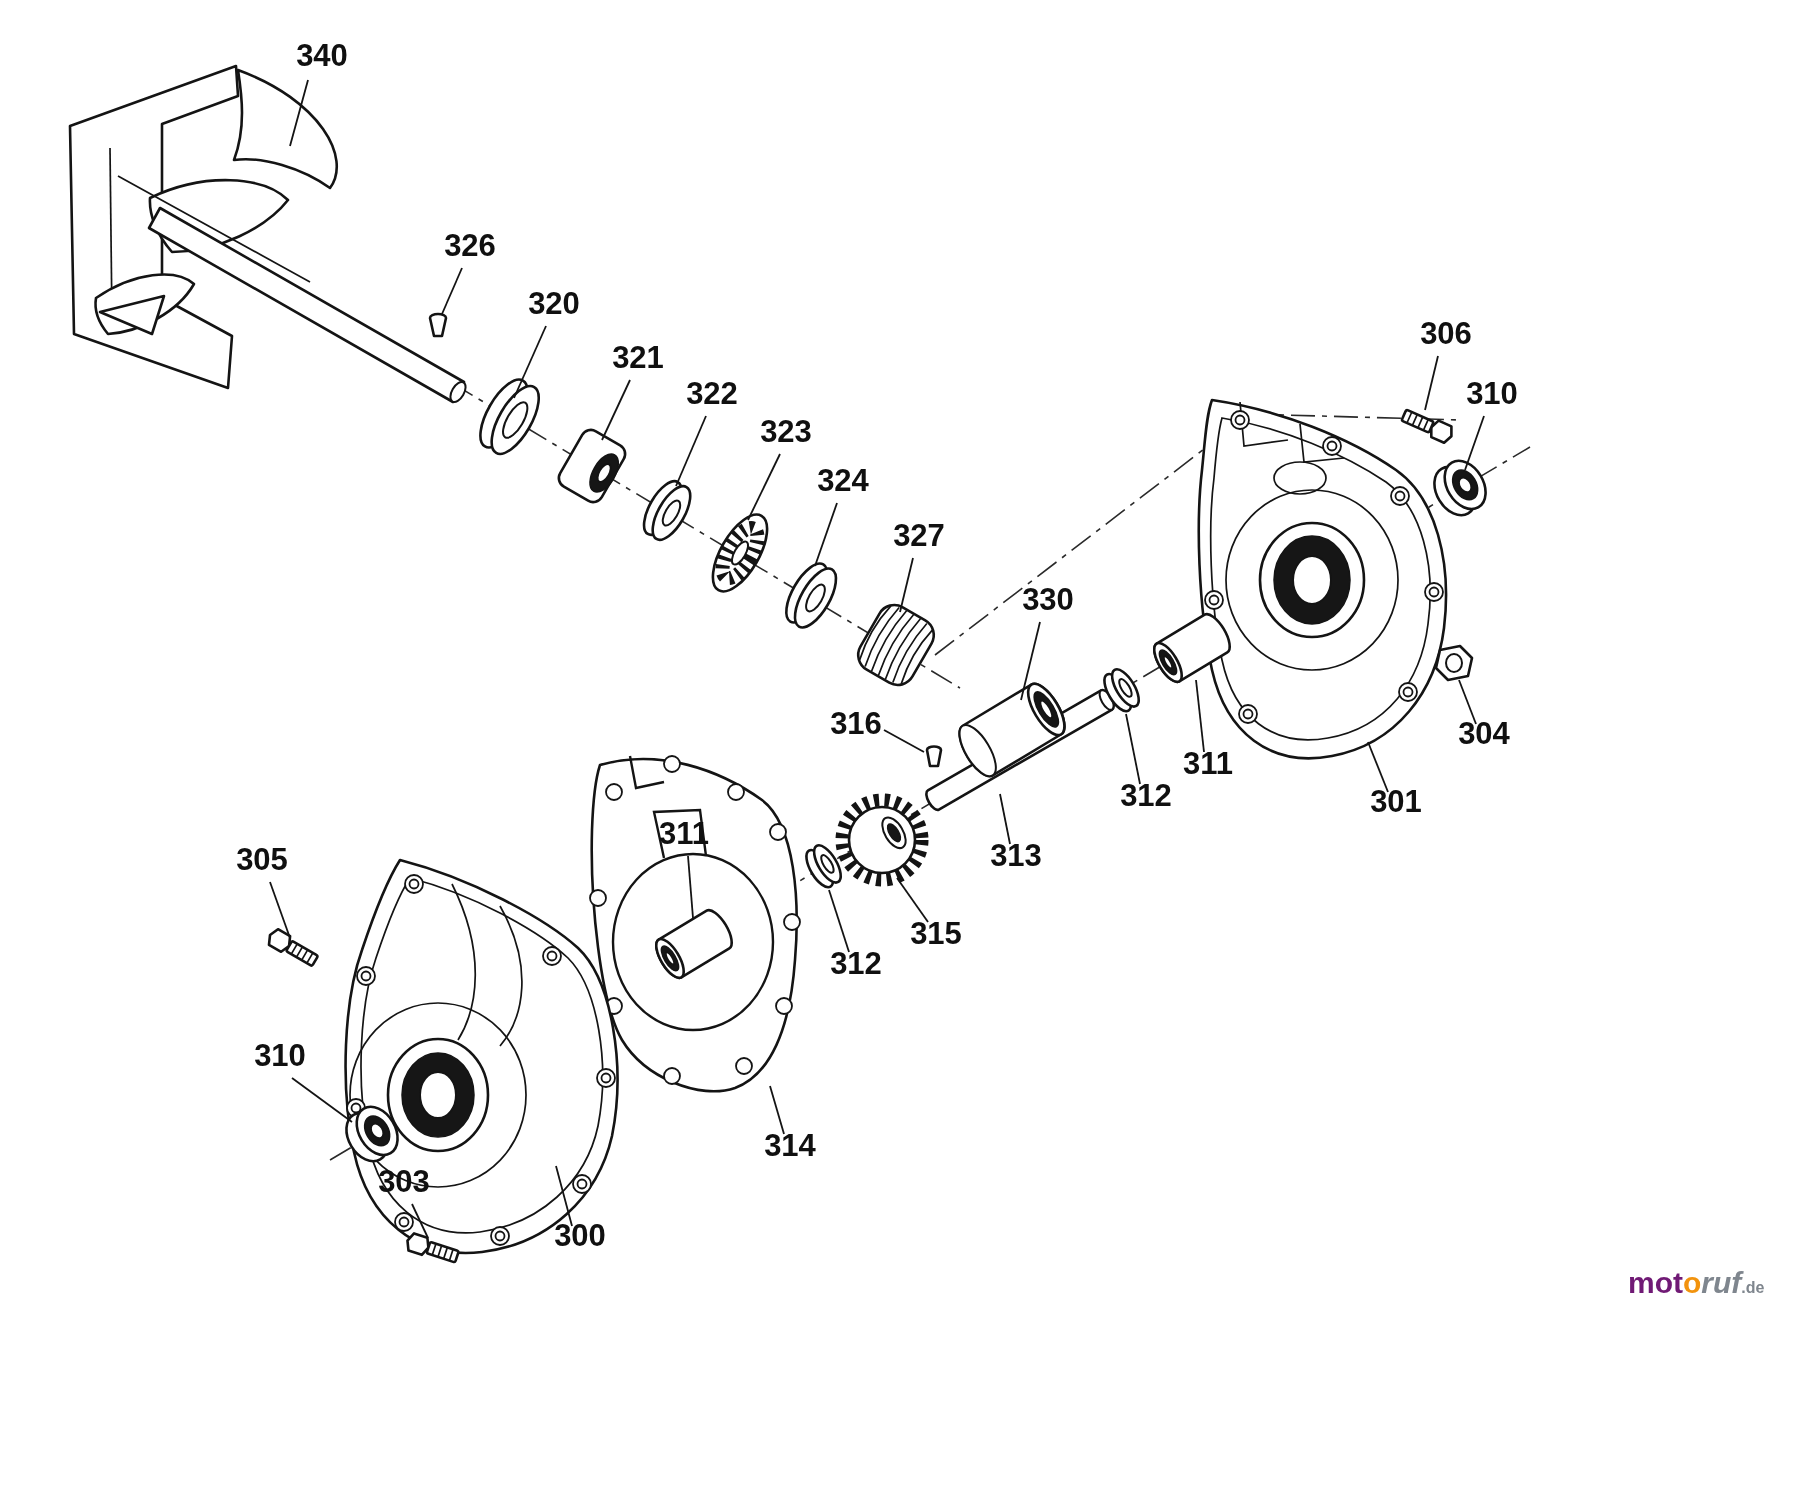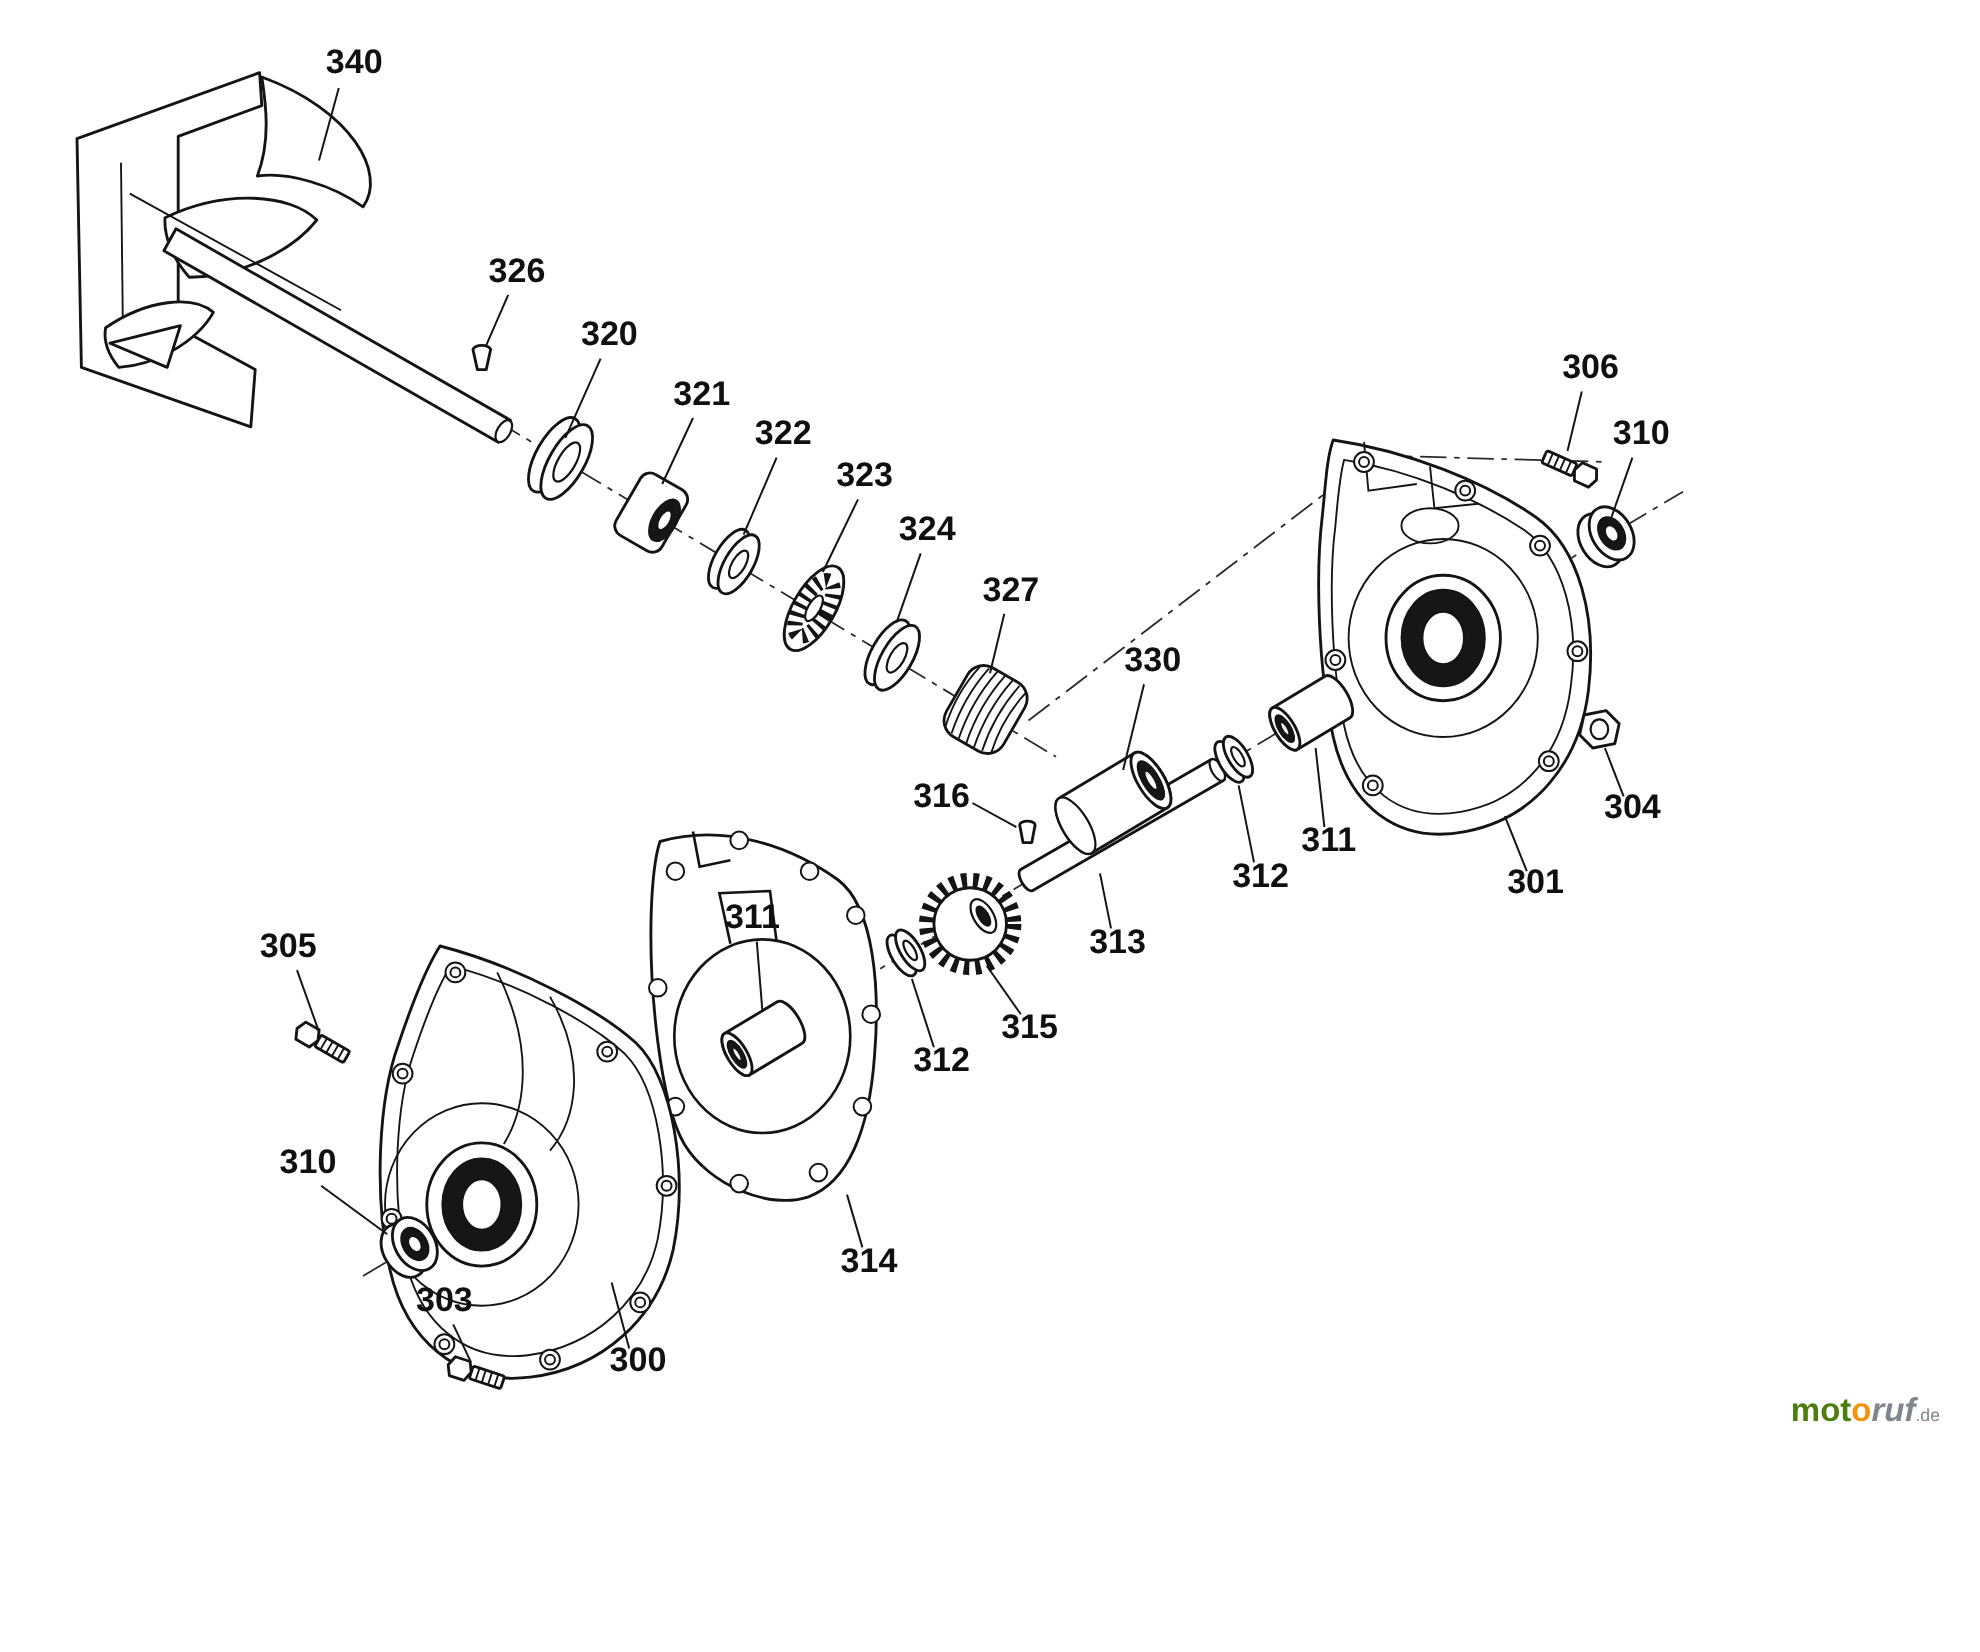--- a/index.html
+++ b/index.html
@@ -12,21 +12,21 @@
   .thin  {fill:none;stroke:#141414;stroke-width:1.7;}
   .thin2 {fill:none;stroke:#141414;stroke-width:2.4;}
   .hole  {fill:#ffffff;stroke:#141414;stroke-width:1.8;}
   .axis  {fill:none;stroke:#2a2a2a;stroke-width:1.6;stroke-dasharray:24 7 5 7;}
   .teeth {fill:none;stroke:#141414;stroke-width:13;stroke-dasharray:5 5.6;}
   .slots {fill:none;stroke:#141414;stroke-width:14;stroke-dasharray:3.5 5;}
   .leader{stroke:#141414;stroke-width:1.8;}
   text.lbl{font:700 31px "Liberation Sans",sans-serif;fill:#101010;text-anchor:middle;}
   .watermark{position:absolute;left:1628px;top:1266px;font-weight:700;font-size:30px;
              letter-spacing:0px;user-select:none;}
-  .watermark .tld{font-size:16px;font-weight:400;}
+  .watermark .tld{font-size:16px;font-weight:700;}
 </style>
 </head>
 <body>
 
 <div class="canvas">
 
 <svg id="diagram-svg" width="1800" height="1502" viewBox="0 0 1800 1502">
 
   <g>
     <path class="axis" d="M452,383 L960,688"></path>
@@ -353,16 +353,16 @@
           <text x="404" y="1192" class="lbl">303</text>
         </g>
         <g>
           <line x1="572" y1="1226" x2="556" y2="1166" class="leader"></line>
           <text x="580" y="1246" class="lbl">300</text>
         </g>
       </g>
 </svg>
 
 <div class="watermark">
-  <span style="color: #4d7c0f;">mot</span><span style="color: rgb(242, 147, 13);">o</span><span style="color: rgb(127, 134, 142); font-style: italic;">ruf</span><span class="tld" style="color: rgb(127, 134, 142);">.de</span>
+  <span style="color: #701a75;">mot</span><span style="color: rgb(242, 147, 13);">o</span><span style="color: rgb(127, 134, 142); font-style: italic;">ruf</span><span class="tld" style="color: rgb(127, 134, 142);">.de</span>
 </div>
 
 </div>
 
 </body></html>

